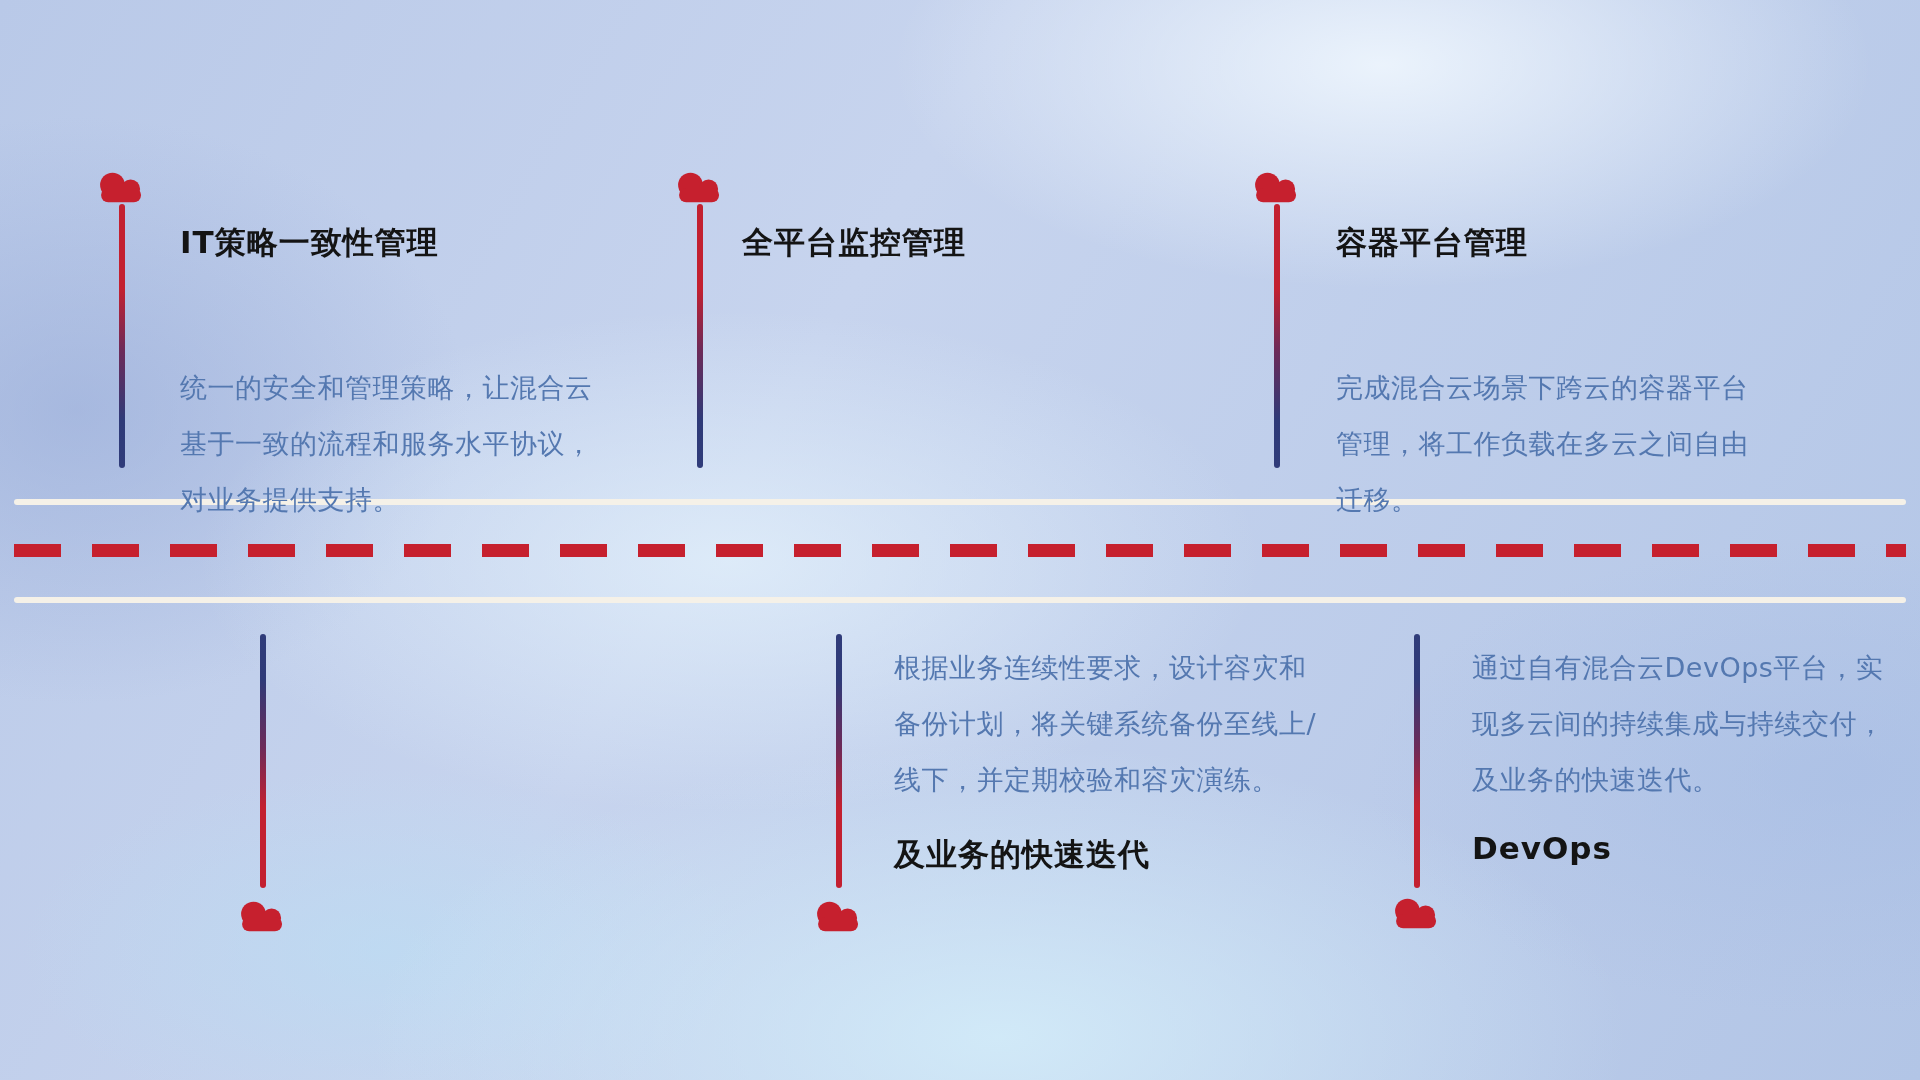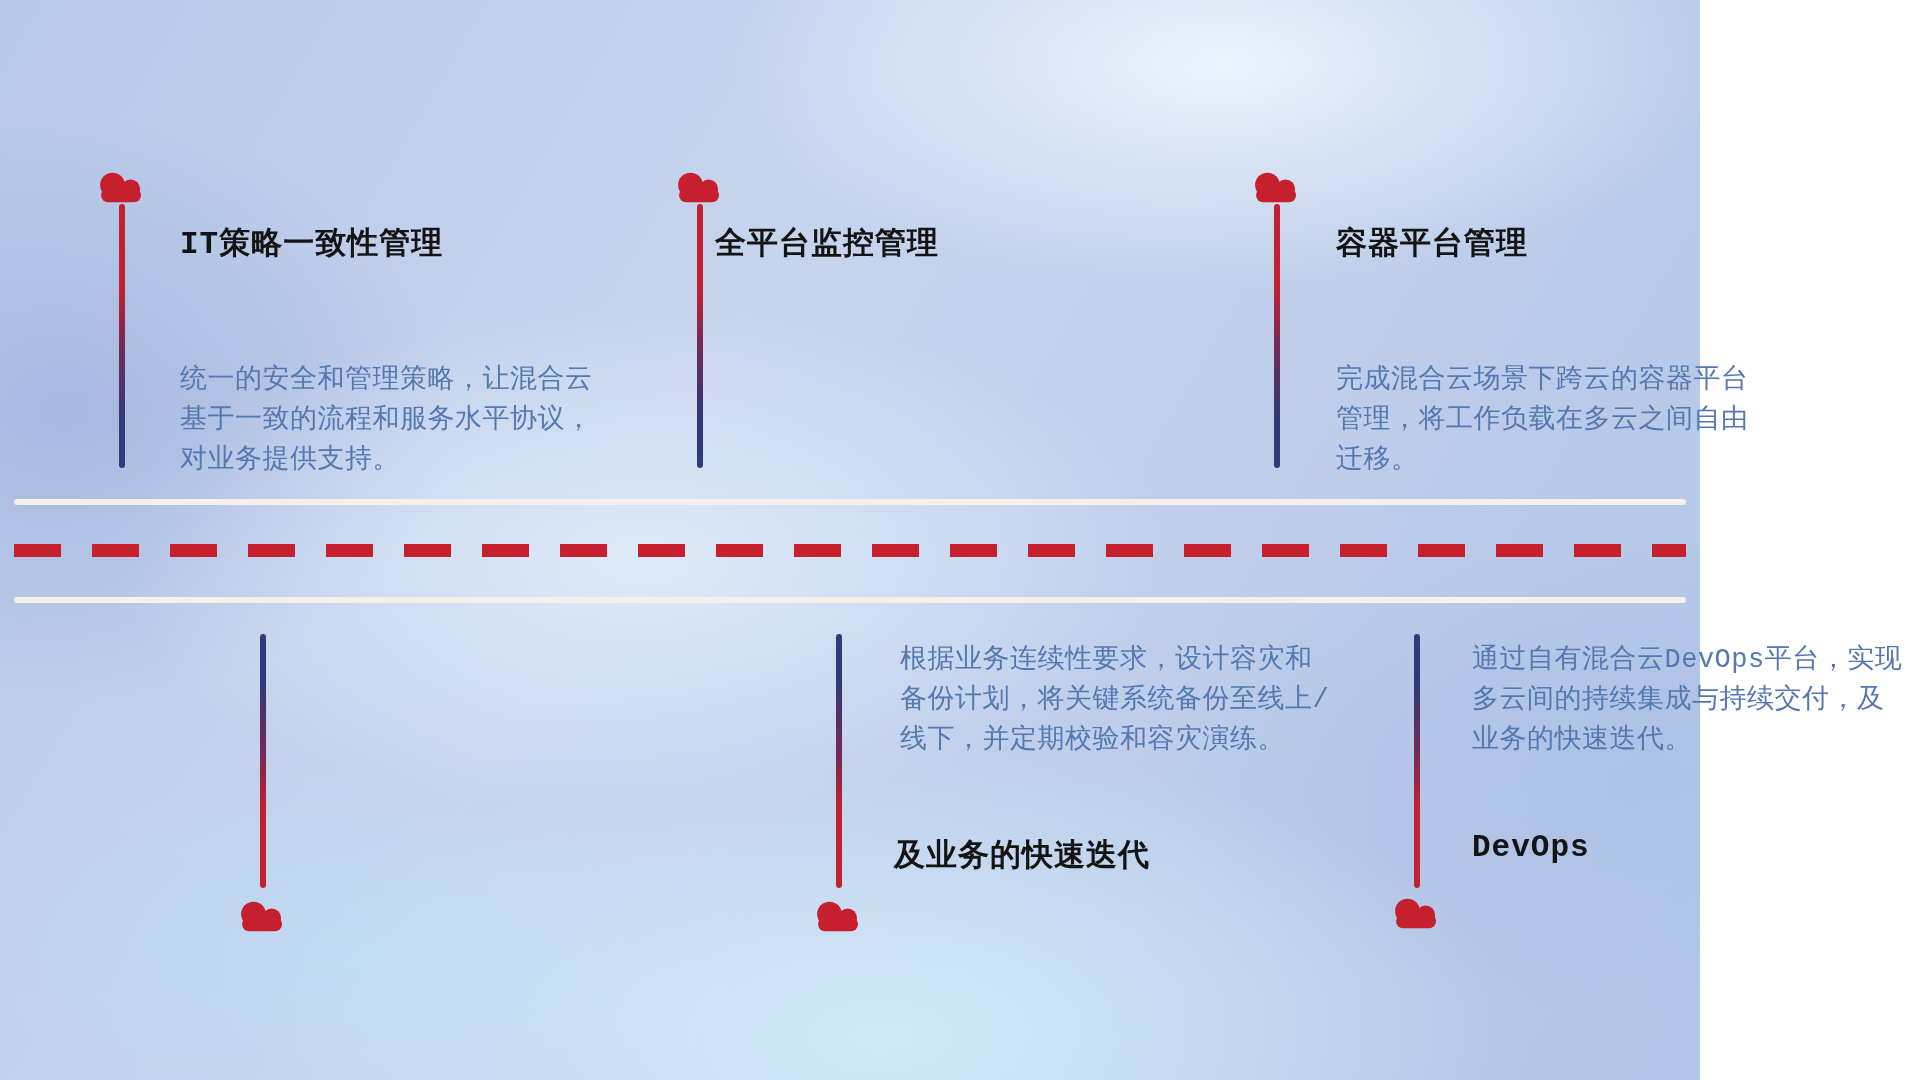--- a/index.html
+++ b/index.html
@@ -5,31 +5,30 @@
   * { margin: 0; padding: 0; box-sizing: border-box; }
 
   html, body { width: 1920px; height: 1080px; overflow: hidden; }
 
   body {
     font-family: "DejaVu Sans", "Liberation Sans", sans-serif;
   }
 
   .canvas {
     position: relative;
-    width: 1700px;
+    width: 1920px;
     height: 1080px;
     background:
       radial-gradient(700px 320px at 72% 6%,  rgba(242,249,255,0.85), transparent 70%),
       radial-gradient(760px 360px at 38% 52%, rgba(228,242,252,0.75), transparent 70%),
       radial-gradient(900px 420px at 52% 96%, rgba(212,238,250,0.85), transparent 70%),
       radial-gradient(560px 420px at 4% 38%,  rgba(148,168,214,0.55), transparent 70%),
       radial-gradient(680px 340px at 96% 72%, rgba(166,188,228,0.55), transparent 70%),
       radial-gradient(520px 260px at 20% 88%, rgba(186,222,244,0.6),  transparent 70%),
       linear-gradient(120deg, #b9c9e8 0%, #c7d4ee 40%, #b2c5e6 100%);
-    font-family: Liberation Mono, monospace;
   }
 
   
   .cloud {
     position: absolute;
     width: 58px;
     height: 40px;
     color: #c6202e;
   }
   .cloud svg { width: 100%; height: 100%; display: block; }
@@ -75,53 +74,53 @@
     font-size: 31px;
     font-weight: bold;
     color: #141414;
     letter-spacing: 1px;
     white-space: nowrap;
   }
   .item-desc {
     position: absolute;
     width: 438px;
     font-size: 27px;
-    line-height: 40px;
+    line-height: 56px;
     color: #5478b0;
     letter-spacing: 0.5px;
   }
 
   
   .t1-cloud { left: 93px;  top: 167px; }
   .t2-cloud { left: 671px; top: 167px; }
   .t3-cloud { left: 1248px;top: 167px; }
 
   .t1-line { left: 119px;  top: 204px; height: 264px; }
   .t2-line { left: 697px;  top: 204px; height: 264px; }
   .t3-line { left: 1274px; top: 204px; height: 264px; }
 
   .t1-title { left: 180px;  top: 222px; }
-  .t2-title { left: 715px;  top: 222px; }
+  .t2-title { left: 742px;  top: 222px; }
   .t3-title { left: 1336px; top: 222px; }
 
   .t1-desc { left: 180px;  top: 360px; }
   .t2-desc { left: 758px;  top: 360px; }
   .t3-desc { left: 1336px; top: 360px; }
 
   
   .b1-line { left: 260px;  top: 634px; height: 254px; }
   .b2-line { left: 836px;  top: 634px; height: 254px; }
   .b3-line { left: 1414px; top: 634px; height: 254px; }
 
   .b1-cloud { left: 234px;  top: 896px; }
   .b2-cloud { left: 810px;  top: 896px; }
   .b3-cloud { left: 1388px; top: 893px; }
 
   .b1-desc { left: 318px;  top: 640px; }
-  .b2-desc { left: 894px;  top: 640px; margin-left: 6px; }
+  .b2-desc { left: 894px;  top: 640px; }
   .b3-desc { left: 1472px; top: 640px; }
 
   .b1-title { left: 318px;  top: 834px; }
   .b2-title { left: 894px;  top: 834px; }
   .b3-title { left: 1472px; top: 830px; }
 </style>
 </head>
 <body>
 
 <div class="canvas">

